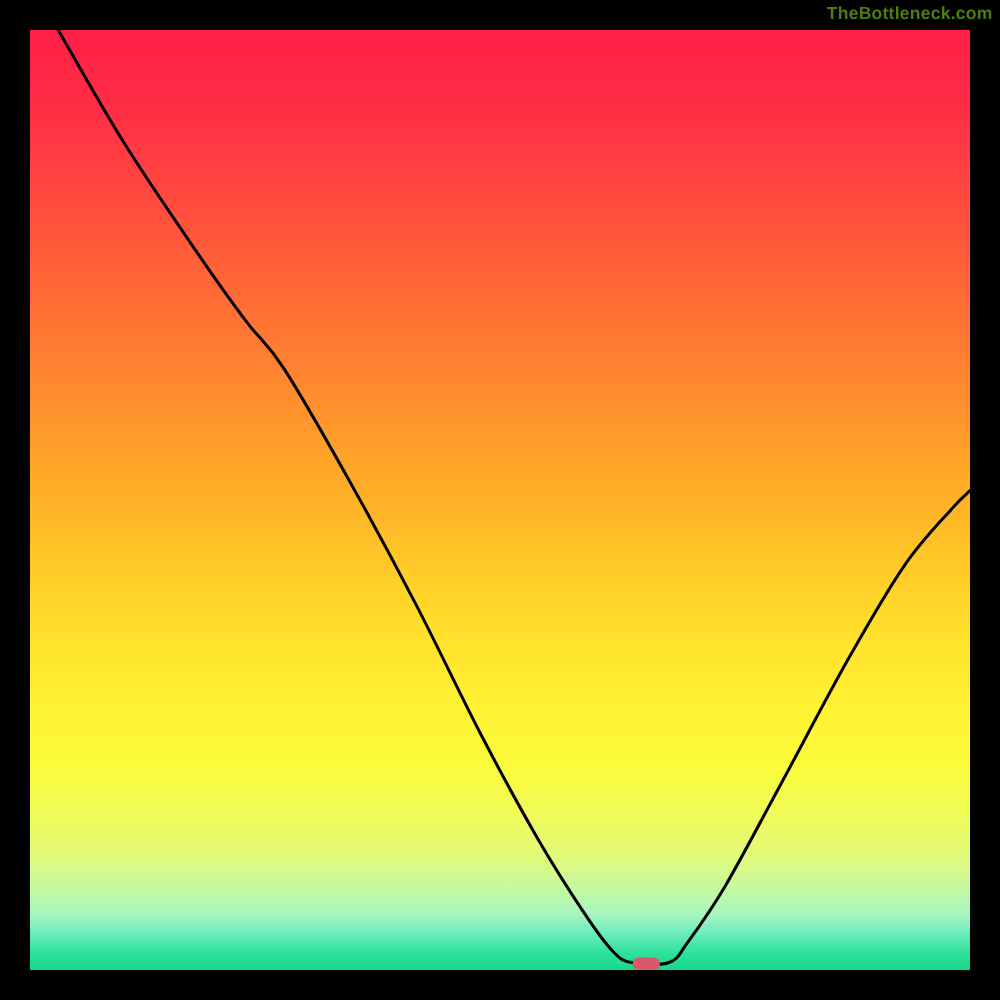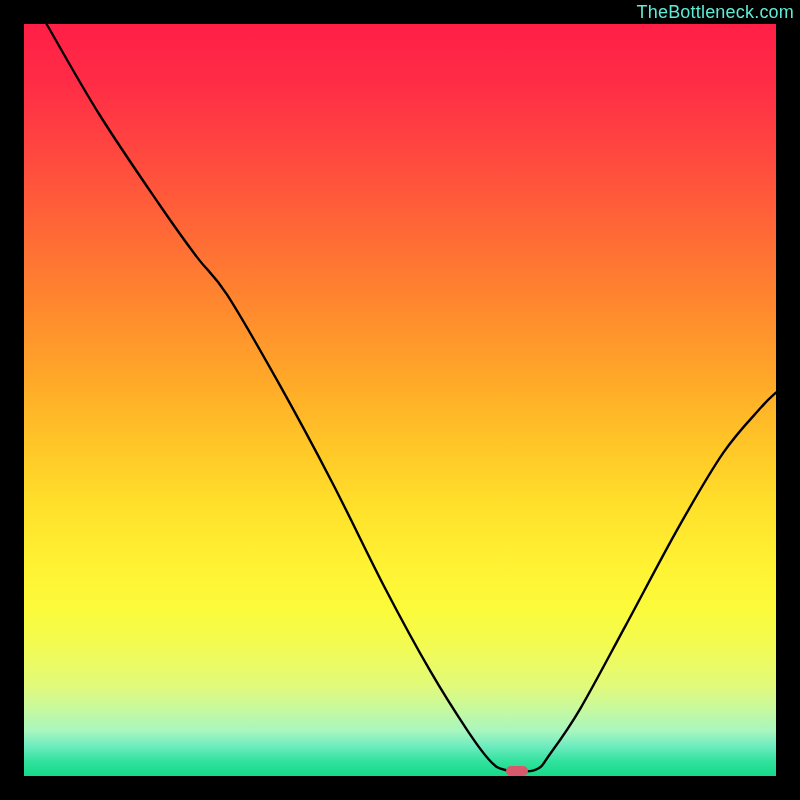--- a/index.html
+++ b/index.html
@@ -52,23 +52,23 @@
     height: 10px;
     border-radius: 5px;
     transform: translate(-50%, -50%);
     background: #d85a6a;
   }
   .watermark {
     position: absolute;
     top: 2px;
     right: 6px;
     font-family: Arial, Helvetica, sans-serif;
-    font-size: 18px;
-    font-weight: 400;
-    color: #5eead4;
+    font-size: 14px;
+    font-weight: 700;
+    color: #4d7c0f;
     letter-spacing: 0.2px;
   }
   svg.curve {
     position: absolute;
     inset: 0;
     width: 100%;
     height: 100%;
     overflow: visible;
   }
 </style>

